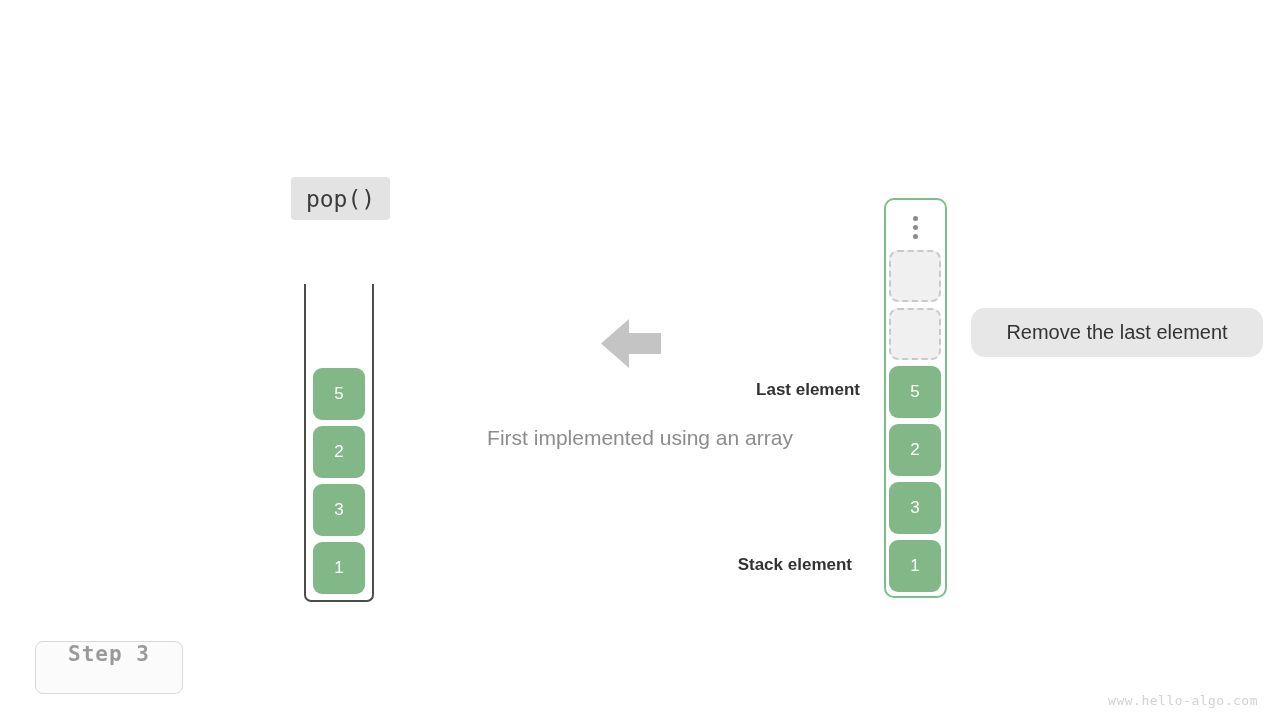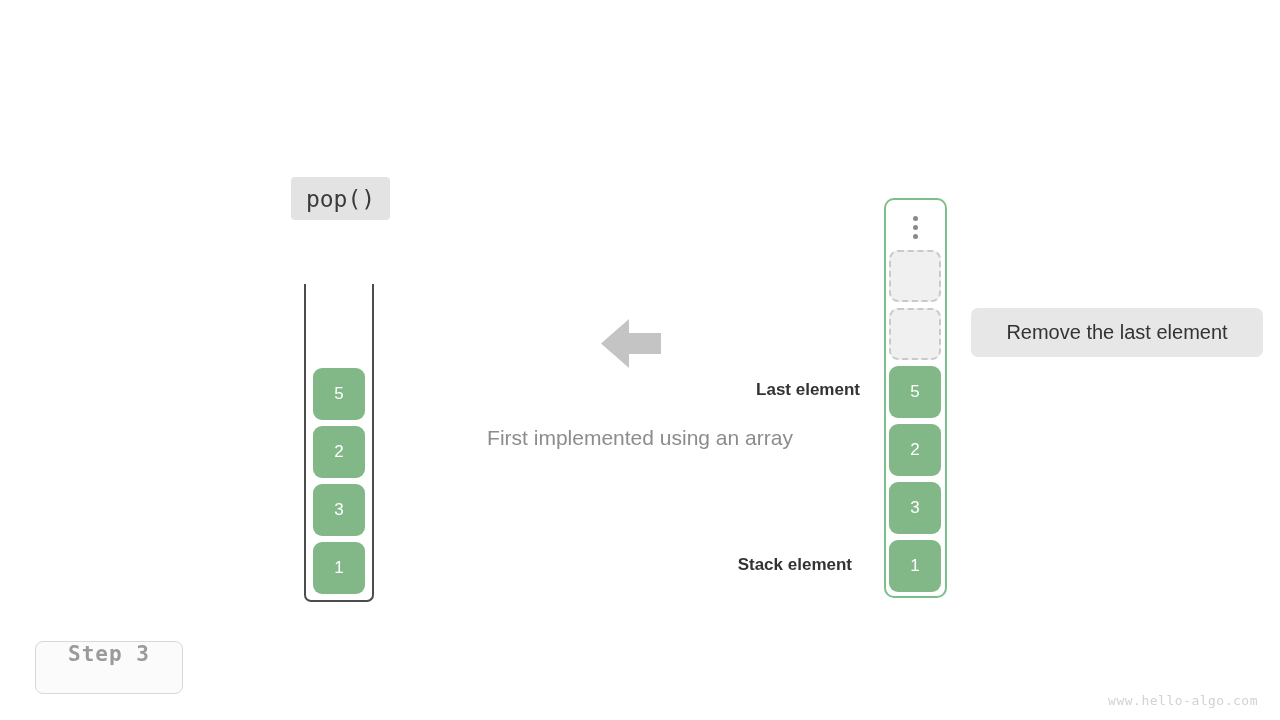--- a/index.html
+++ b/index.html
@@ -159,21 +159,21 @@
   }
 
   
   #tooltip {
     position: absolute;
     left: 971px;
     top: 308px;
     width: 292px;
     height: 49px;
     background: #e7e7e7;
-    border-radius: 7px;
+    border-radius: 14px;
     display: flex;
     align-items: center;
     justify-content: center;
   }
   #tooltip .tip-text {
     font-size: 20px;
     color: #333333;
     white-space: nowrap;
   }
 

